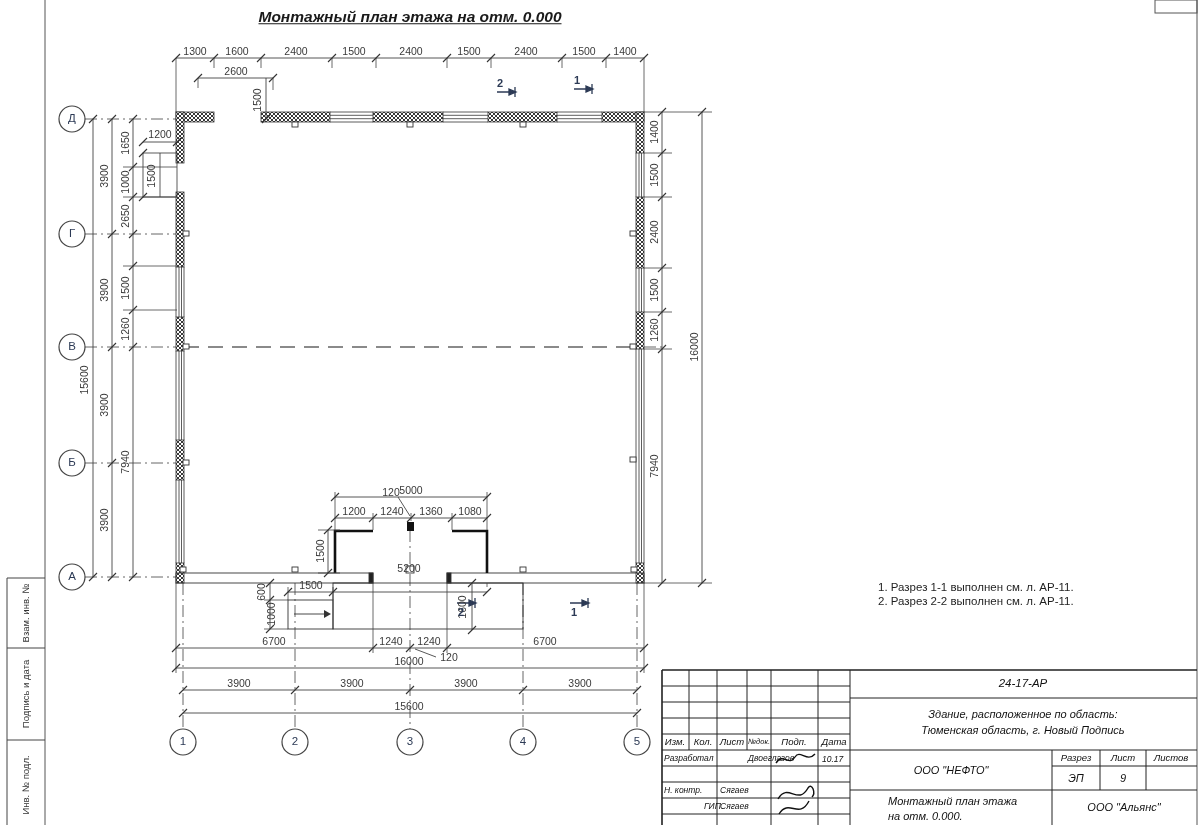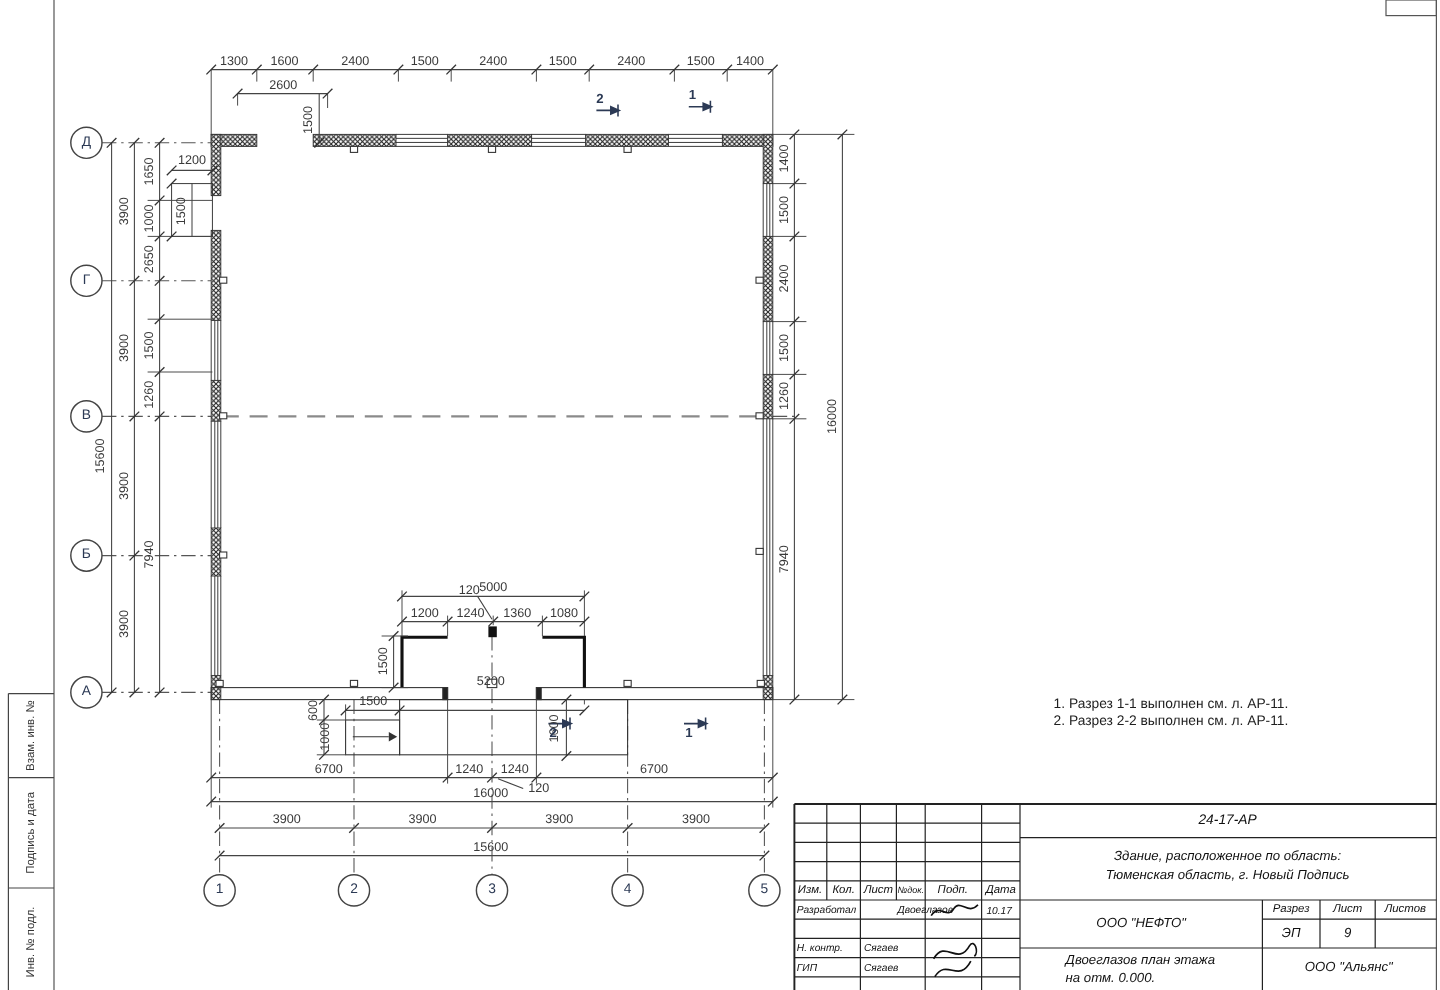--- a/index.html
+++ b/index.html
@@ -247,20 +247,21 @@
     <path d="M1052,750 V825 M1100,750 V790 M1146,750 V790 M1052,766 H1197"></path>
   </g>
 
   <g stroke="#111" stroke-width="1.4" fill="none">
     <path d="M776,763 C783,752 789,767 795,757 C800,749 807,763 815,754"></path>
     <path d="M778,799 C788,782 798,806 808,788 C812,782 816,793 812,797"></path>
     <path d="M779,814 C789,798 799,820 809,801"></path>
   </g>
 </svg>
 
+<span class="lbl ttl" style="left:410px;top:17px">Монтажный план этажа на отм. 0.000</span>
 
 <span class="lbl" style="left:195px;top:51px">1300</span>
 <span class="lbl" style="left:237px;top:51px">1600</span>
 <span class="lbl" style="left:296px;top:51px">2400</span>
 <span class="lbl" style="left:354px;top:51px">1500</span>
 <span class="lbl" style="left:411px;top:51px">2400</span>
 <span class="lbl" style="left:469px;top:51px">1500</span>
 <span class="lbl" style="left:526px;top:51px">2400</span>
 <span class="lbl" style="left:584px;top:51px">1500</span>
 <span class="lbl" style="left:625px;top:51px">1400</span>
@@ -339,33 +340,33 @@
 <span class="lbl st s95" style="left:732px;top:742px">Лист</span>
 <span class="lbl st s75" style="left:759px;top:742px">№док.</span>
 <span class="lbl st s95" style="left:794px;top:742px">Подп.</span>
 <span class="lbl st s95" style="left:834px;top:742px">Дата</span>
 
 <span class="lbl st s8 tl" style="left:664px;top:758px">Разработал</span>
 <span class="lbl st s8 tl" style="left:748px;top:758px">Двоеглазов</span>
 <span class="lbl st s8 tl" style="left:822px;top:759px">10.17</span>
 <span class="lbl st s8 tl" style="left:664px;top:790px">Н. контр.</span>
 <span class="lbl st s8 tl" style="left:720px;top:790px">Сягаев</span>
-<span class="lbl st s8 tl" style="left:664px;top:806px">ГИП</span>
+<span class="lbl st s8 tl" style="left:704px;top:806px">ГИП</span>
 <span class="lbl st s8 tl" style="left:720px;top:806px">Сягаев</span>
 
 <span class="lbl st s115" style="left:1023px;top:684px">24-17-АР</span>
 <span class="lbl st s11" style="left:1023px;top:714px">Здание, расположенное по область:</span>
 <span class="lbl st s11" style="left:1023px;top:730px">Тюменская область, г. Новый Подпись</span>
 <span class="lbl st s11" style="left:951px;top:770px">ООО "НЕФТО"</span>
 <span class="lbl st s95" style="left:1076px;top:758px">Разрез</span>
 <span class="lbl st s95" style="left:1123px;top:758px">Лист</span>
 <span class="lbl st s95" style="left:1171px;top:758px">Листов</span>
 <span class="lbl st s11" style="left:1076px;top:778px">ЭП</span>
 <span class="lbl st s11" style="left:1123px;top:778px">9</span>
-<span class="lbl st s11 tl" style="left:888px;top:801px">Двоеглазов план этажа</span>
+<span class="lbl st s11 tl" style="left:888px;top:801px">Монтажный план этажа</span>
 <span class="lbl st s11 tl" style="left:888px;top:816px">на отм. 0.000.</span>
 <span class="lbl st s11" style="left:1124px;top:807px">ООО "Альянс"</span>
 
 <span class="lbl strip rot" style="left:26px;top:613px">Взам. инв. №</span>
 <span class="lbl strip rot" style="left:26px;top:694px">Подпись и дата</span>
 <span class="lbl strip rot" style="left:26px;top:785px">Инв. № подл.</span>
 
 </div>
 
 </body></html>

